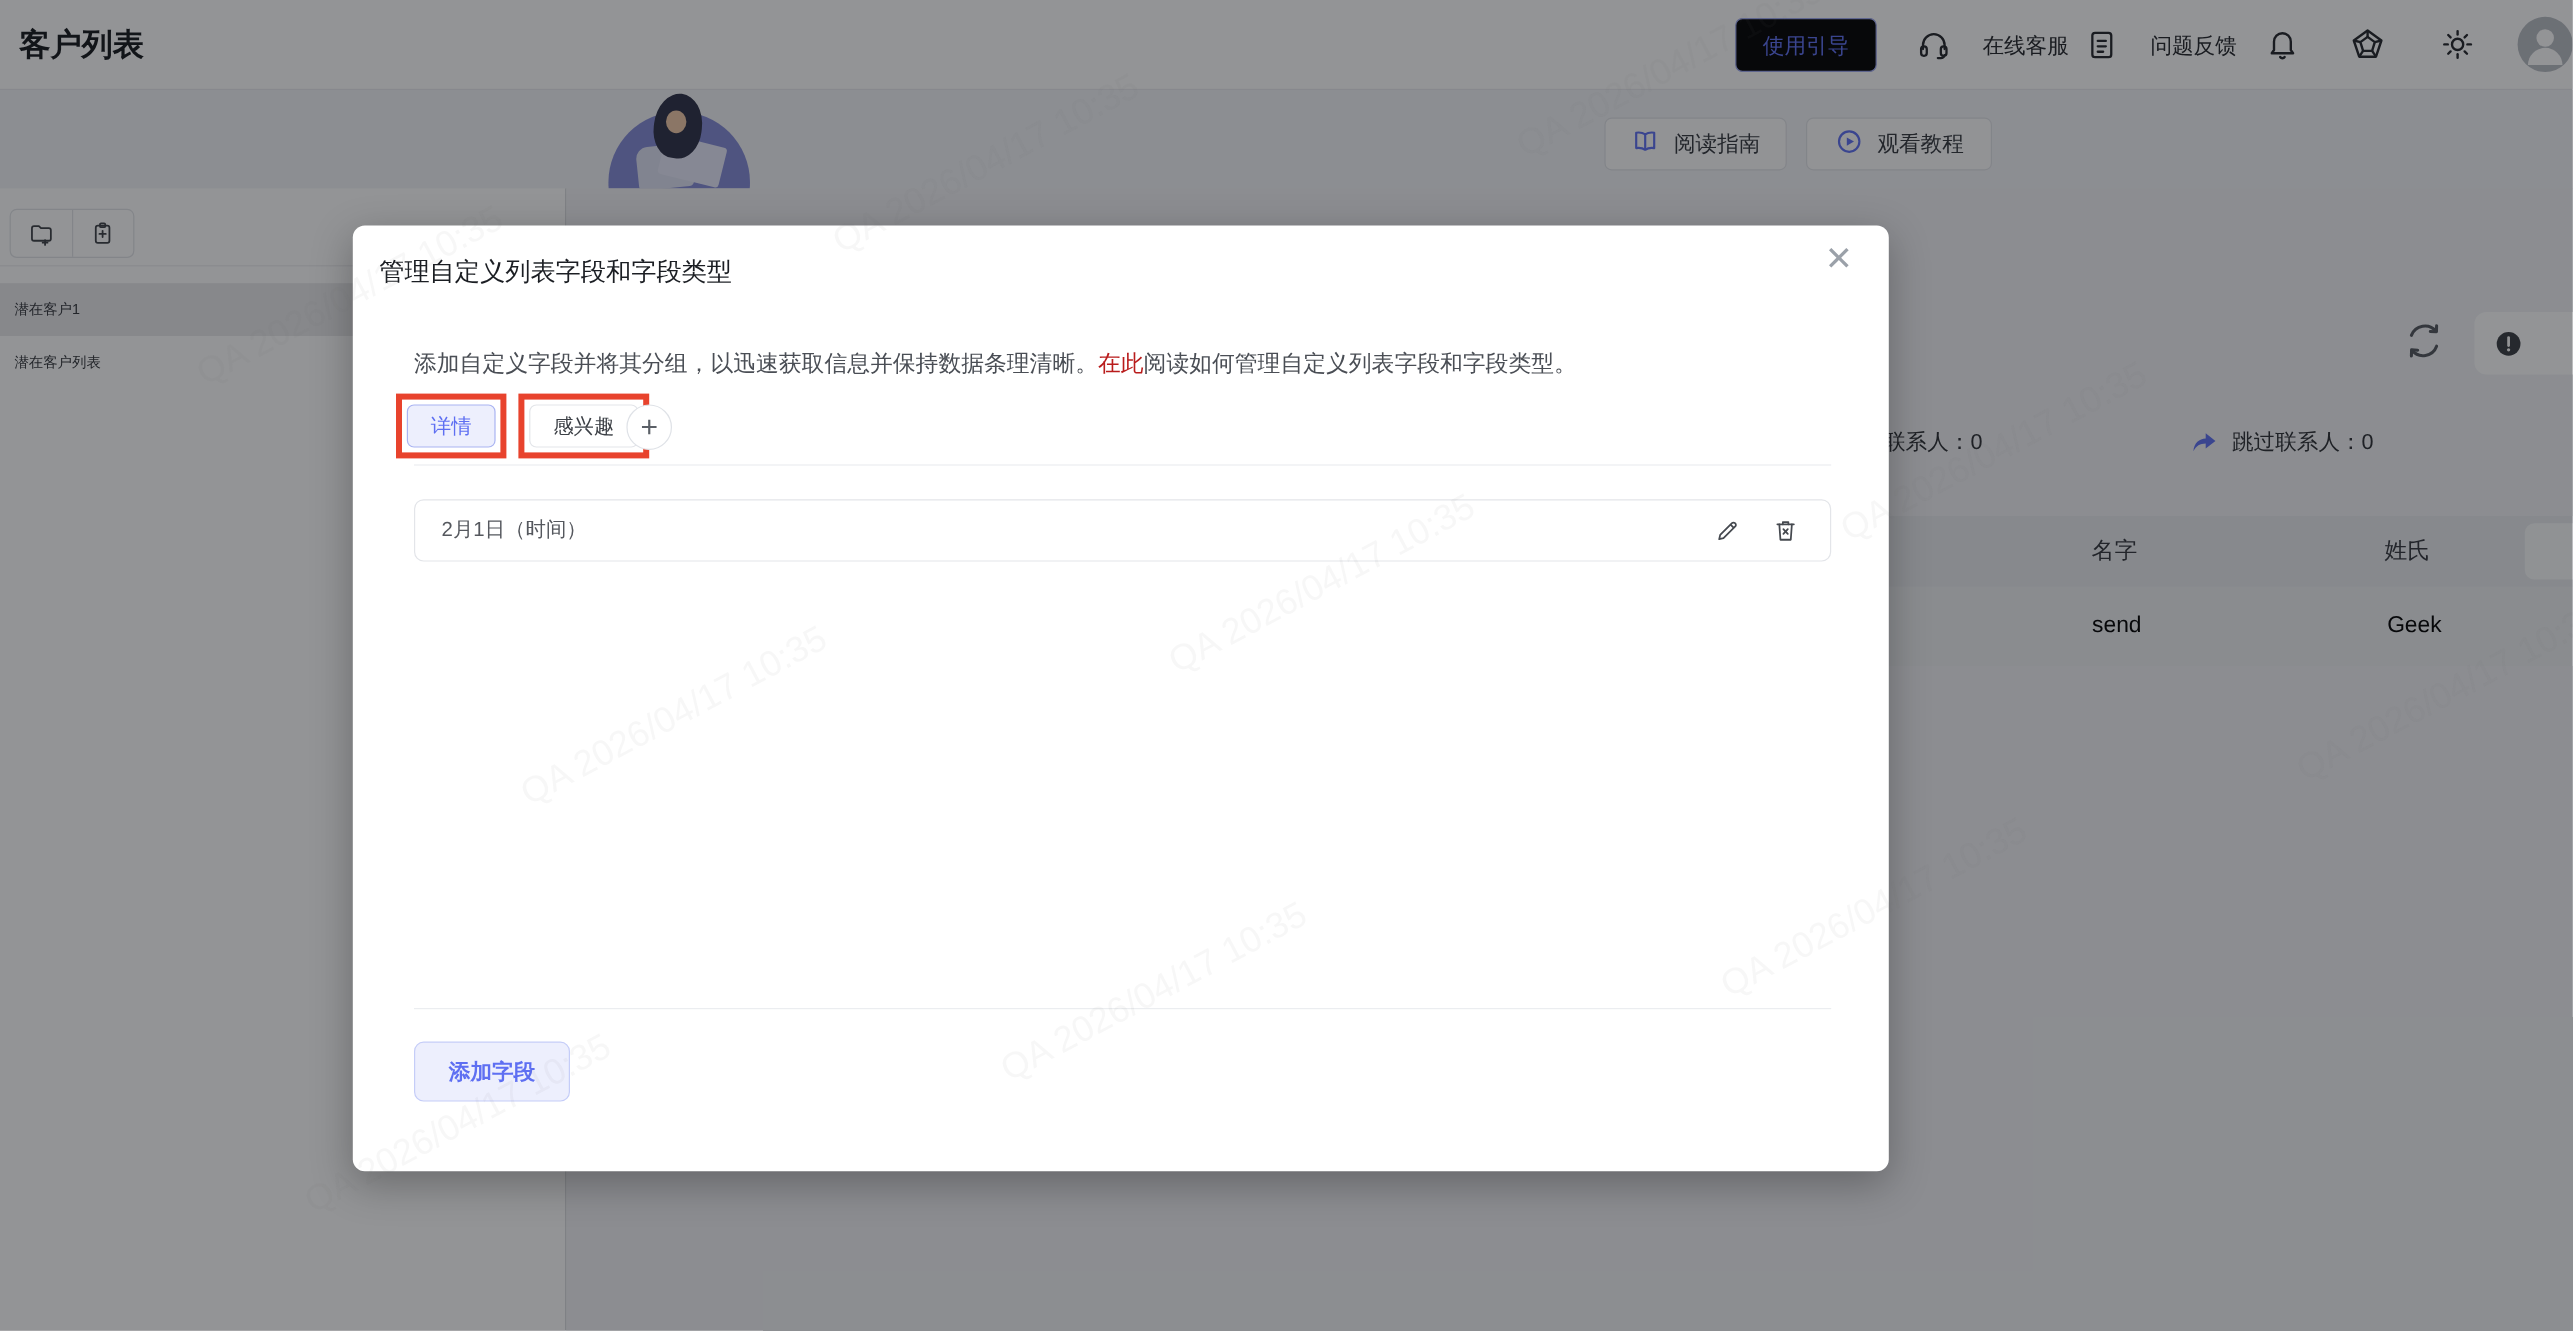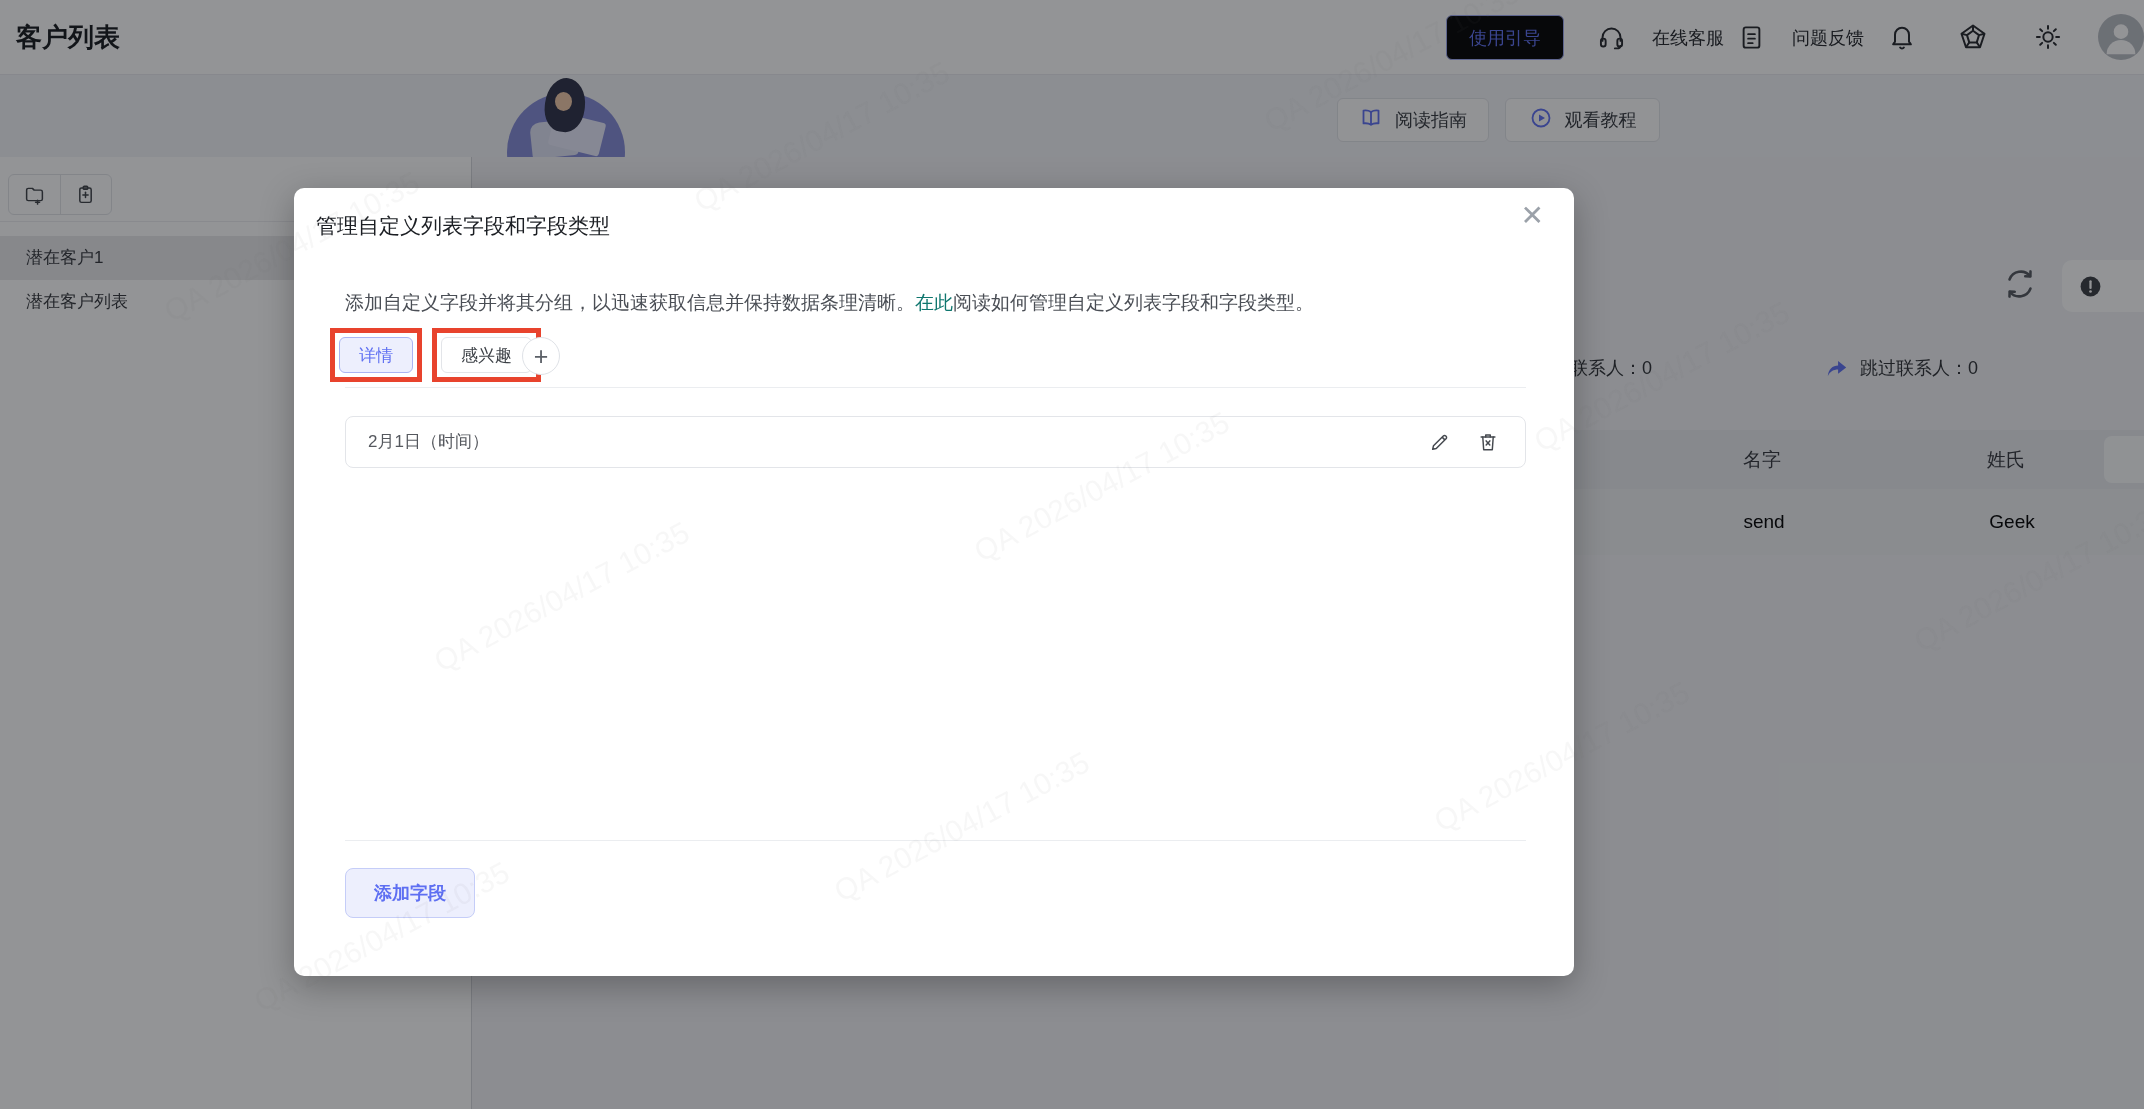--- a/index.html
+++ b/index.html
@@ -40,21 +40,21 @@
   .btn-read { left:1337px; width:152px; }
   .btn-watch { left:1505px; width:155px; }
 
   
   .sidebar { position:absolute; left:0; top:157px; width:472px; bottom:0; background:#fff; border-right:1px solid #d3d5da; z-index:1; }
   .side-tools { position:absolute; left:8px; top:17px; width:104px; height:41px; border:1px solid #e2e4e8; border-radius:6px; display:flex; }
   .side-tool { flex:1; display:flex; align-items:center; justify-content:center; color:#3c4046; cursor:pointer; }
   .side-tool + .side-tool { border-left:1px solid #e2e4e8; }
   .side-tool svg { width:21px; height:21px; }
   .side-sep { position:absolute; left:0; top:64px; width:100%; border-bottom:1px solid #ededf0; }
-  .side-item { position:absolute; left:0; width:100%; height:44px; line-height:44px; padding-left:26px; font-size:17px; color:#33363b; cursor:pointer; }
+  .side-item { position:absolute; left:0; width:100%; height:44px; line-height:44px; padding-left:12px; font-size:12px; color:#33363b; cursor:pointer; }
   .side-item.sel { background:#e9e9ec; }
   .si-0 { top:79px; } .si-1 { top:123px; }
 
   
   .main { position:absolute; left:472px; top:157px; right:0; bottom:0; background:#f2f3f6; z-index:1; }
   .refresh-icon { position:absolute; left:1530px; top:109px; width:36px; height:36px; color:#53575e; cursor:pointer; }
   .refresh-icon svg { width:100%; height:100%; }
   .info-pill { position:absolute; left:1590px; top:103px; width:100px; height:52px; background:#fff; border-radius:10px; display:flex; align-items:center; padding-left:16px; cursor:pointer; }
   .info-pill svg { width:25px; height:25px; color:#3a3d42; }
   .stat { position:absolute; top:188px; height:46px; line-height:46px; font-size:18px; color:#2c2f34; white-space:nowrap; }
@@ -68,21 +68,21 @@
   .trow { position:absolute; left:0; top:332px; width:100%; height:66px; background:#eef0f3; }
   .td { position:absolute; top:0; width:120px; line-height:66px; text-align:center; font-size:19px; color:#000000; }
   .td-0 { left:1232px; } .td-1 { left:1480px; }
 
   
   .overlay { position:absolute; inset:0; background:rgba(16,18,22,0.45); z-index:50; }
   .modal { position:absolute; left:294px; top:188px; width:1280px; height:788px; background:#fff; border-radius:10px; box-shadow:0 10px 34px rgba(0,0,0,0.28); z-index:60; }
   .modal-title { position:absolute; left:22px; top:24px; font-size:21px; font-weight:500; color:#1b1e23; }
   .modal-close { position:absolute; right:30px; top:14px; font-size:28px; color:#9ba1a9; cursor:pointer; line-height:1; font-weight:300; }
   .modal-desc { position:absolute; left:51px; top:102px; font-size:19px; color:#4a4e55; }
-  .modal-desc .link { color:#0f766e; cursor:pointer; }
+  .modal-desc .link { color:#b91c1c; cursor:pointer; }
   .anno-box { position:absolute; top:140px; border:5px solid #e8432d; padding:4px; display:inline-flex; }
   .ab-0 { left:36px; } .ab-1 { left:138px; }
   .tab { height:36px; padding:0 19px; border-radius:6px; font-size:17px; display:flex; align-items:center; cursor:pointer; white-space:nowrap; }
   .tab.sel { background:#edeffd; border:1px solid #aab4f2; color:#5e6ff2; }
   .tab.unsel { background:#fff; border:1px solid #e3e5e9; color:#3c4046; }
   .tab-add { position:absolute; left:228px; top:149px; width:38px; height:38px; border:1px solid #dfe2e7; border-radius:50%; background:#fff; color:#5b6067; font-size:25px; display:flex; align-items:center; justify-content:center; cursor:pointer; line-height:1; }
   .m-div { position:absolute; left:51px; width:1181px; border-bottom:1px solid #ebedf0; }
   .md-1 { top:199px; } .md-2 { top:652px; }
   .field-row { position:absolute; left:51px; top:228px; width:1181px; height:52px; border:1px solid #e3e5e9; border-radius:8px; }
   .field-name { position:absolute; left:22px; line-height:50px; font-size:17px; color:#55585e; }

